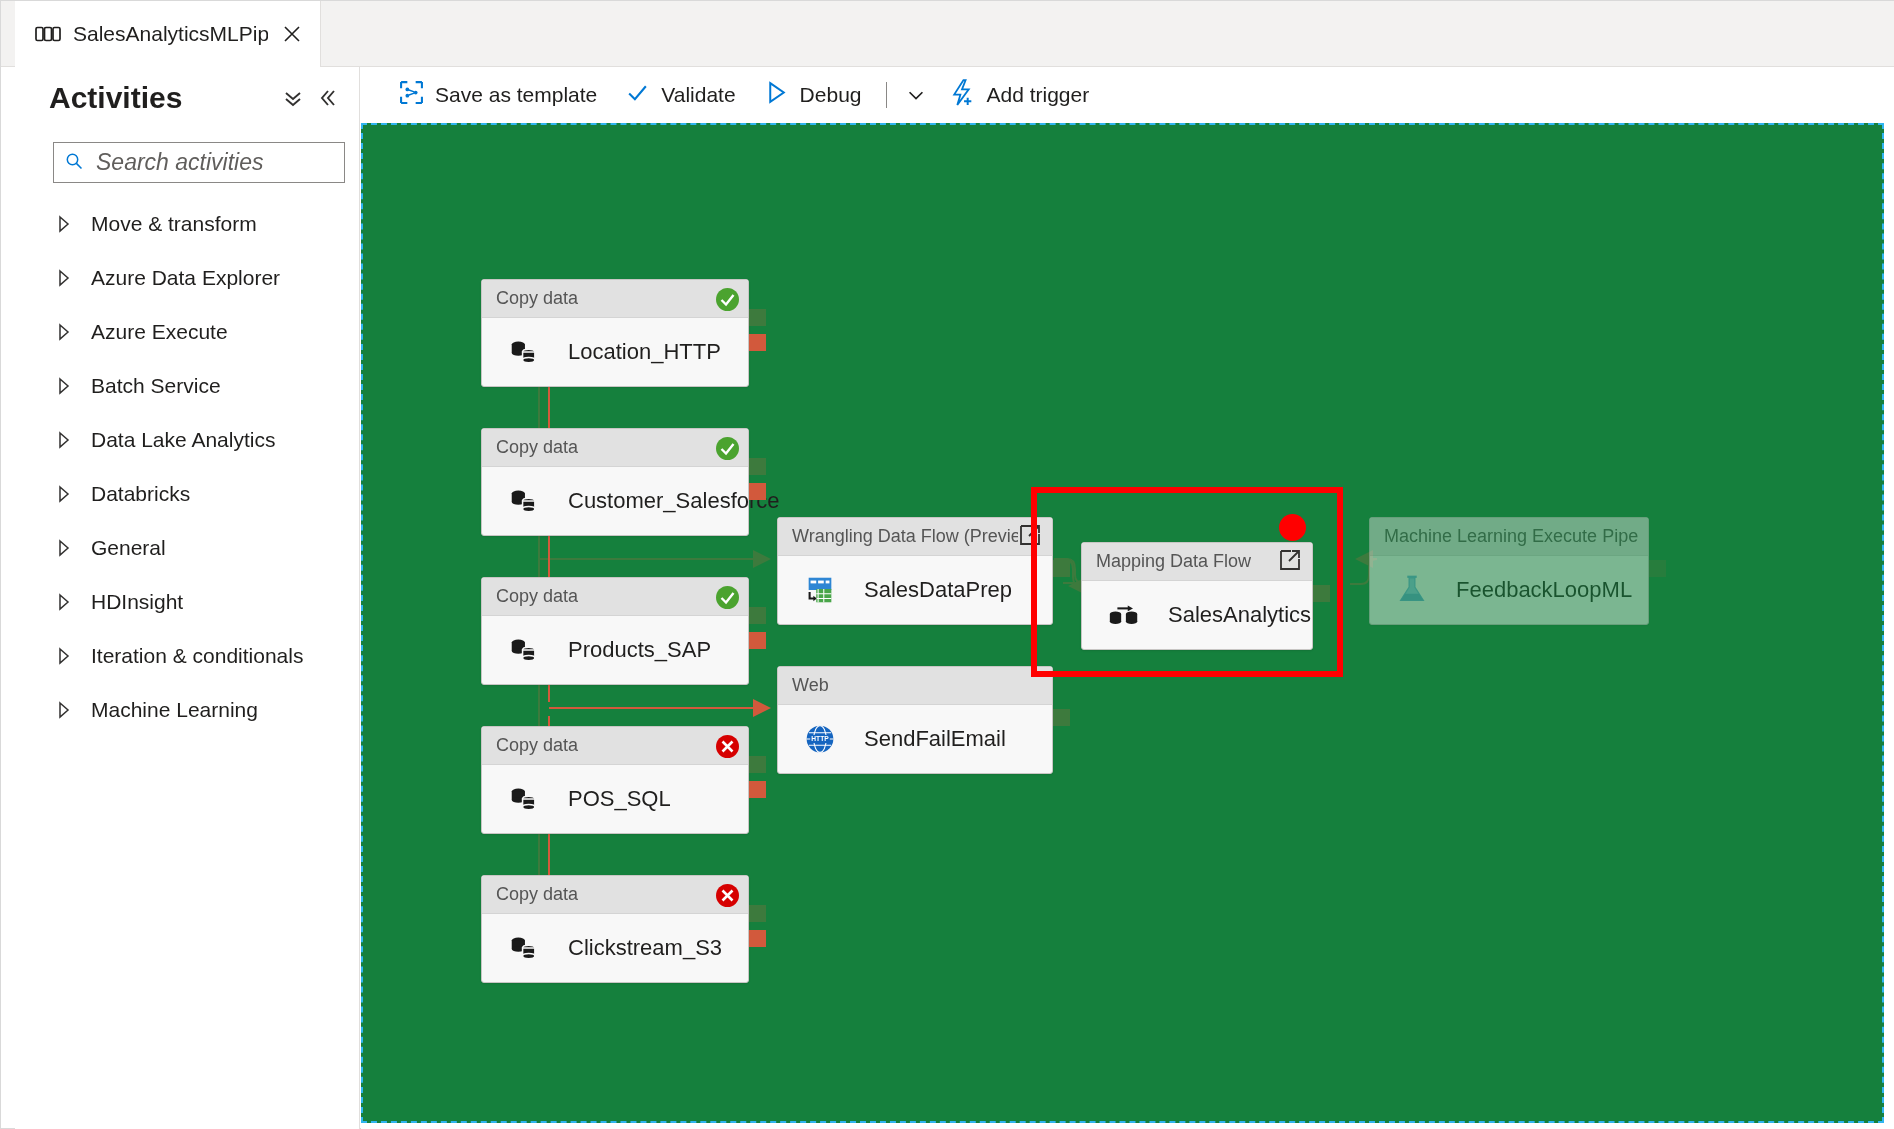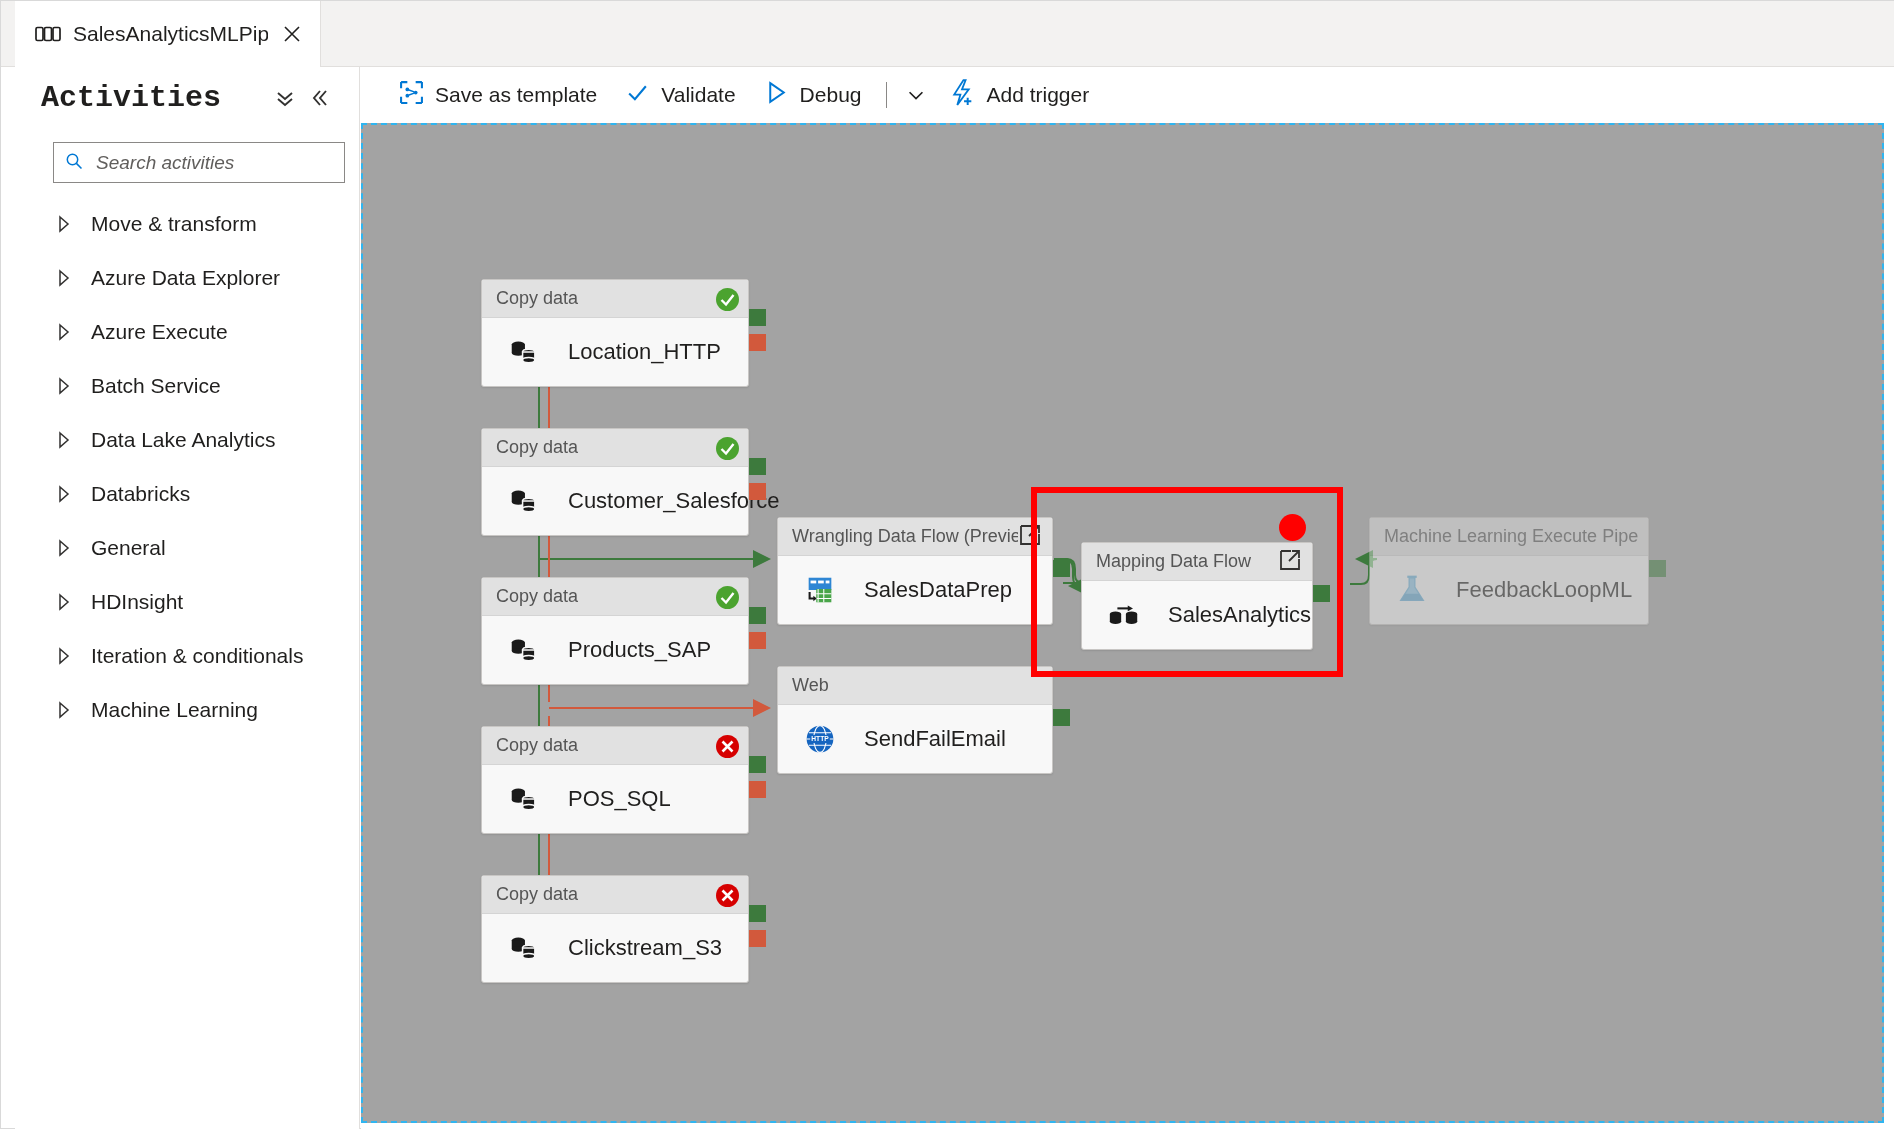--- a/index.html
+++ b/index.html
@@ -45,38 +45,38 @@
   }
 
   
   .leftpanel {
     position: absolute; left: 14px; top: 66px;
     width: 345px; height: 1062px;
     background: #ffffff;
     border-right: 1px solid #e1dfdd;
   }
   .panel-head {
-    position: absolute; left: 0; top: 0; width: 345px; height: 62px;
-    display: flex; align-items: center; padding: 0 24px 0 26px; font-family: Liberation Mono, monospace;
+    position: absolute; left: 8px; top: 0; width: 345px; height: 62px;
+    display: flex; align-items: center; padding: 0 24px 0 26px;
   }
   .panel-title { font-size: 30px; font-weight: 600; color: #201f1e; flex: 1 1 auto; }
   .head-btn {
     width: 34px; height: 34px; display: flex; align-items: center; justify-content: center;
     cursor: pointer; color: #323130;
   }
   .searchbox {
     position: absolute; left: 38px; top: 75px;
     width: 292px; height: 41px;
     border: 1px solid #8a8886; background: #ffffff;
     display: flex; align-items: center; padding: 0 10px; gap: 10px;
   }
   .searchbox input {
     border: 0; outline: 0; flex: 1 1 auto;
     font-family: "Liberation Sans", sans-serif;
-    font-size: 19px; font-style: italic; color: #000000;
+    font-size: 23px; font-style: italic; color: #000000;
     background: transparent;
   }
   .searchbox input::placeholder { color: #605e5c; font-style: italic; }
 
   .act-list { position: absolute; left: 0; top: 130px; width: 345px; }
   .act-item {
     height: 54px; display: flex; align-items: center;
     padding-left: 42px; gap: 20px; cursor: pointer;
   }
   .act-caret { width: 14px; height: 18px; flex: 0 0 auto; }
@@ -96,21 +96,21 @@
     display: flex; align-items: center; gap: 11px;
     height: 42px; padding: 0 14px; cursor: pointer;
     font-size: 21px; color: #201f1e; white-space: nowrap;
   }
   .tb-sep { width: 1px; height: 26px; background: #8a8886; margin: 0 10px; }
   .tb-caret { width: 38px; height: 42px; display: flex; align-items: center; justify-content: center; cursor: pointer; }
 
   .canvas {
     position: absolute; left: 0; top: 56px;
     width: 1523px; height: 1000px;
-    border: 2px dashed #2fb5f0; background: #a3a3a3;
+    border: 2px dashed #2fb5f0; background: #15803d;
   }
 
   
   .node {
     position: absolute;
     width: 268px;
     background: #f8f8f8;
     border: 1px solid #c8c6c4;
     border-radius: 3px;
     box-shadow: 0 1px 2px rgba(0,0,0,.10);

